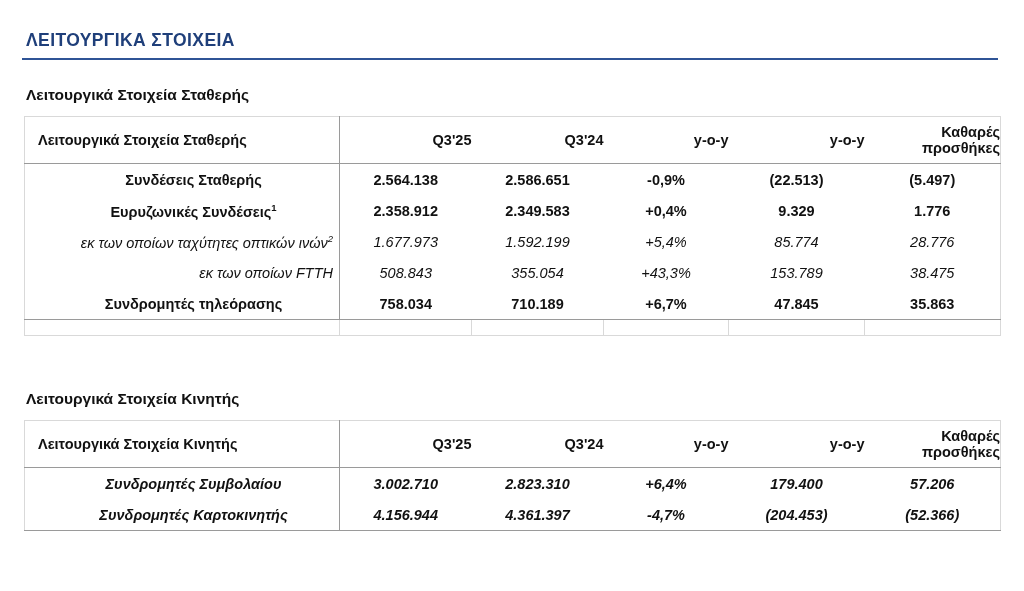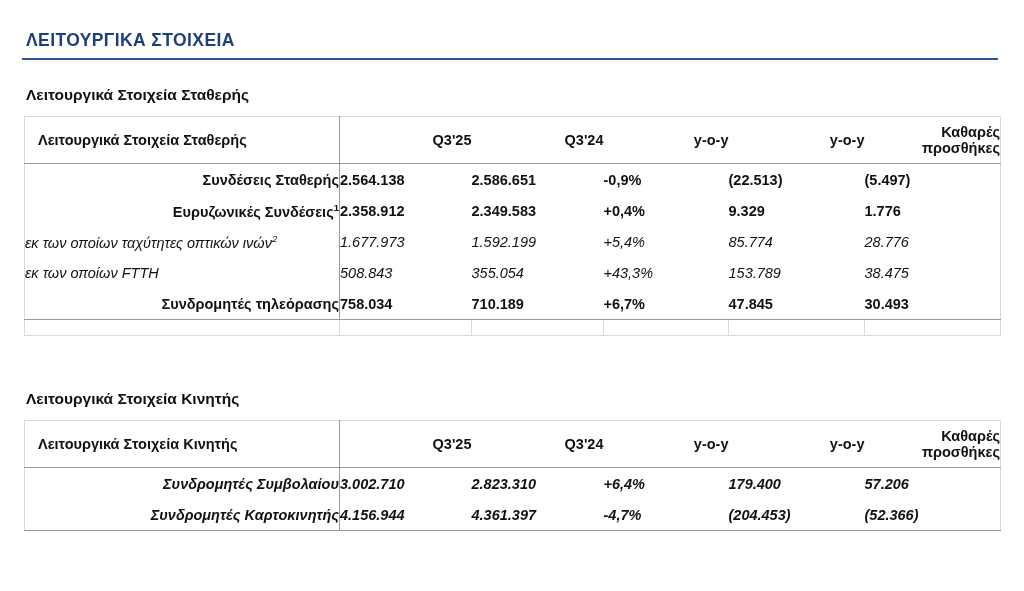--- a/index.html
+++ b/index.html
@@ -83,41 +83,41 @@
     border-right: 1.3px solid #d9d9d9;
   }
   tr.hdr th.first-cell {
     border-left: 1.3px solid #d9d9d9;
   }
 
   
   tr.row td {
     font-size: 14.5px;
     height: 31px;
-    text-align: left;
+    text-align: center;
     color: #111;
   }
   tr.row td.lbl {
-    text-align: right;
+    text-align: center;
     padding-left: 23px;
     border-right: 1.3px solid #9a9a9a;
     font-weight: bold;
   }
   tr.row td.first-cell {
     border-left: 1.3px solid #d9d9d9;
   }
   tr.row td.last {
     border-right: 1.3px solid #d9d9d9;
   }
   tr.row.bold td { font-weight: bold; }
   tr.row.ital td { font-style: italic; font-weight: normal; }
   tr.row.ital td.lbl {
     font-style: italic;
     font-weight: normal;
-    text-align: left;
+    text-align: right;
     padding-right: 6px;
     padding-left: 0;
   }
   tr.row.boldital td { font-style: italic; font-weight: bold; }
   tr.row.boldital td.lbl { font-style: italic; font-weight: bold; }
 
   tr.lastrow td {
     border-bottom: 1.3px solid #9a9a9a;
     margin-top: 32px;
   }
@@ -202,21 +202,21 @@
         <td>153.789</td>
         <td class="last">38.475</td>
       </tr>
 
       <tr class="row bold lastrow">
         <td class="lbl first-cell">Συνδρομητές τηλεόρασης</td>
         <td>758.034</td>
         <td>710.189</td>
         <td>+6,7%</td>
         <td>47.845</td>
-        <td class="last">30.493</td>
+        <td class="last">35.863</td>
       </tr>
 
       <tr class="closer">
         <td class="lbl"></td>
         <td></td>
         <td></td>
         <td></td>
         <td></td>
         <td class="last"></td>
       </tr>

